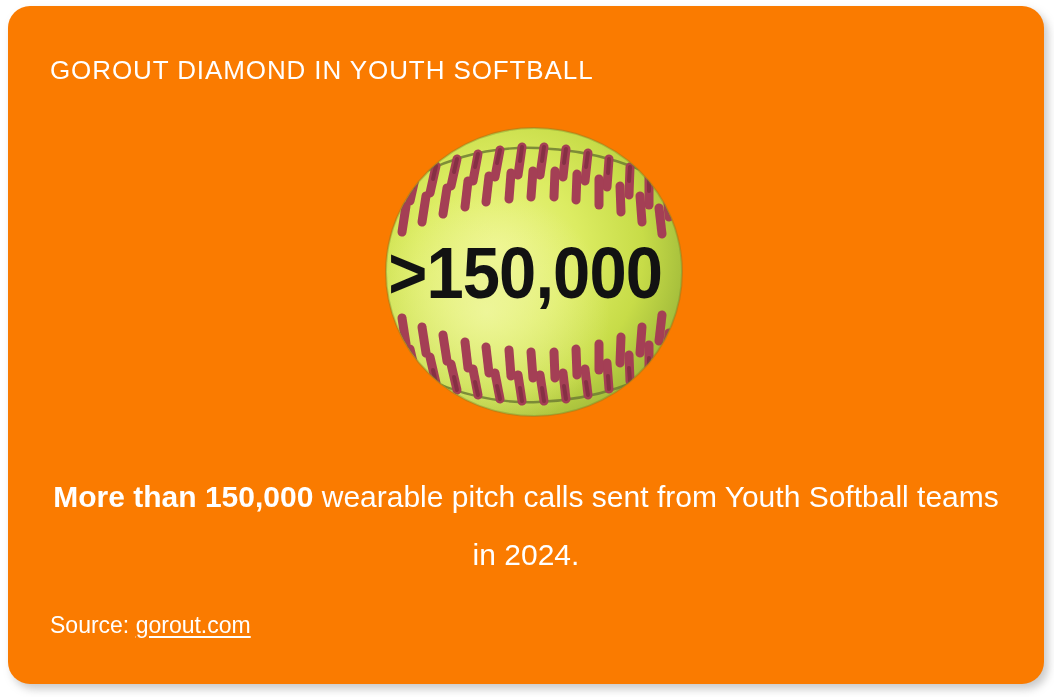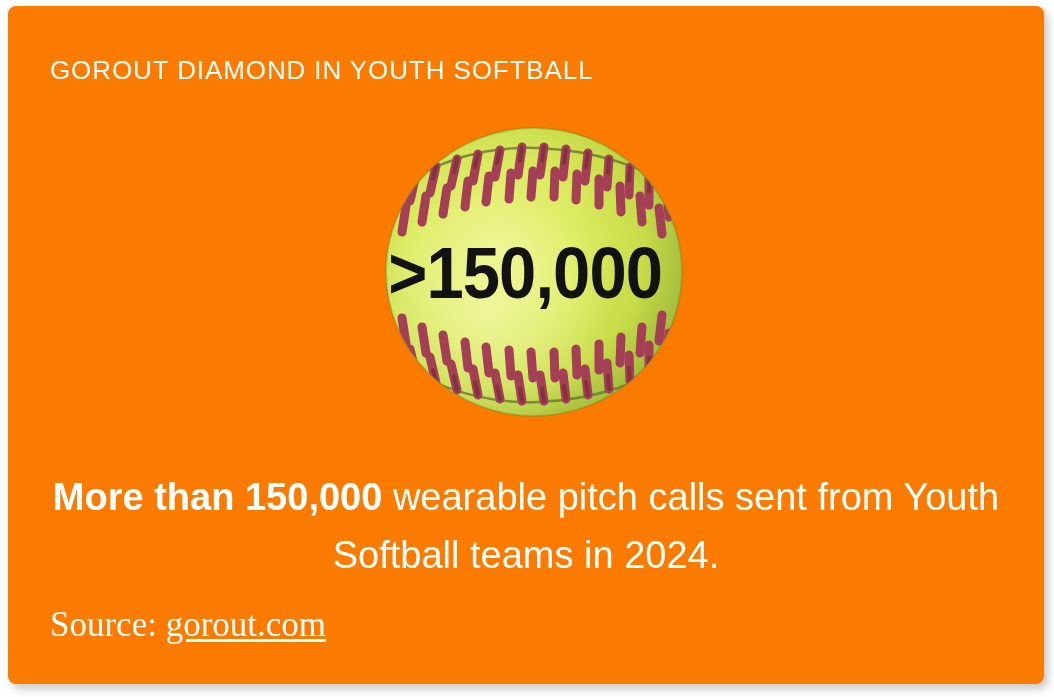--- a/index.html
+++ b/index.html
@@ -22,21 +22,21 @@
   }
 
   
   .card {
     position: absolute;
     left: 8px;
     top: 6px;
     width: 1036px;
     height: 678px;
     background: #FA7B00;
-    border-radius: 8px;
+    border-radius: 22px;
     box-shadow: 4px 5px 9px rgba(120,120,120,0.40);
     overflow: hidden;
   }
 
   
   .kicker {
     position: absolute;
     left: 42px;
     top: 48px;
     color: #ffffff;
@@ -82,36 +82,36 @@
 
   
   .statement {
     position: absolute;
     left: 40px;
     top: 462px;
     width: 956px;
     text-align: center;
     color: #ffffff;
     font-family: "Liberation Sans", sans-serif;
-    font-size: 38px;
+    font-size: 30px;
     font-weight: 400;
     line-height: 58px;
   }
   .statement .strong {
     font-weight: 700;
   }
 
   
   .source {
     position: absolute;
     left: 42px;
     top: 602px;
     color: #ffffff;
-    font-family: Liberation Serif, serif;
-    font-size: 35px;
+    font-family: Liberation Sans, sans-serif;
+    font-size: 23px;
     font-weight: 400;
     white-space: nowrap;
     line-height: 34px;
     text-align: center;
   }
   .source .link {
     text-decoration: underline;
     text-underline-offset: 3px;
     color: #ffffff;
     cursor: pointer;

